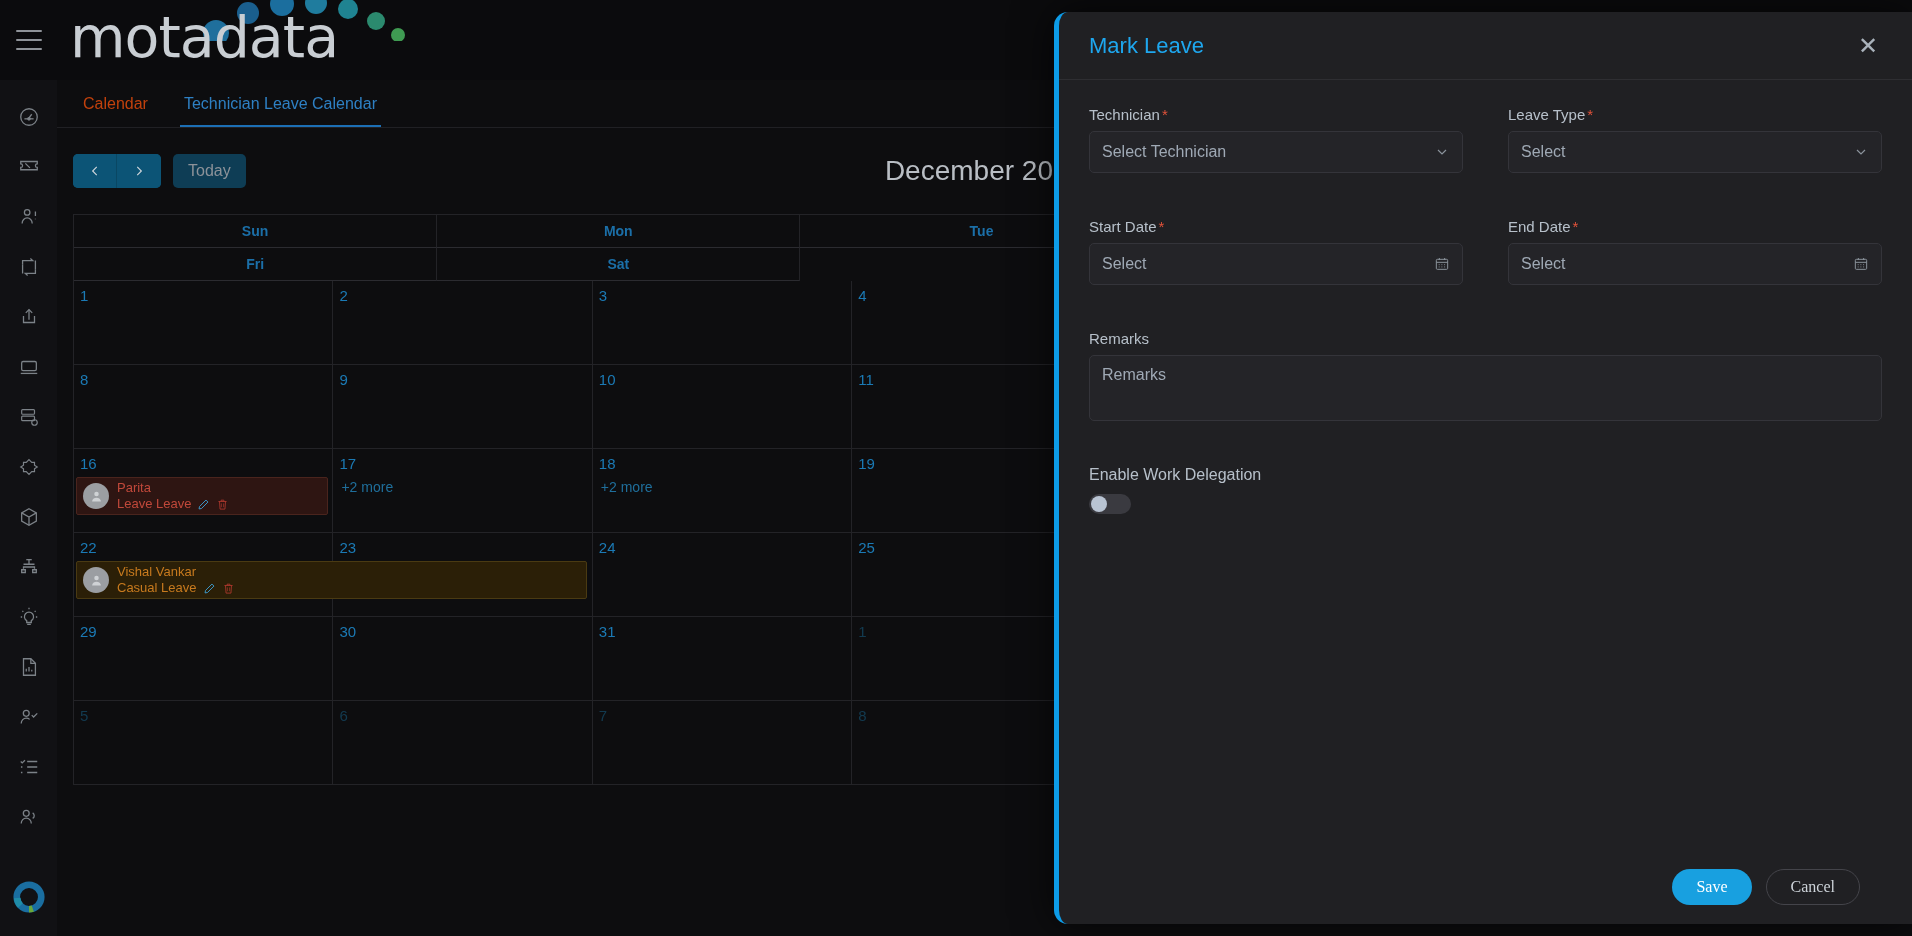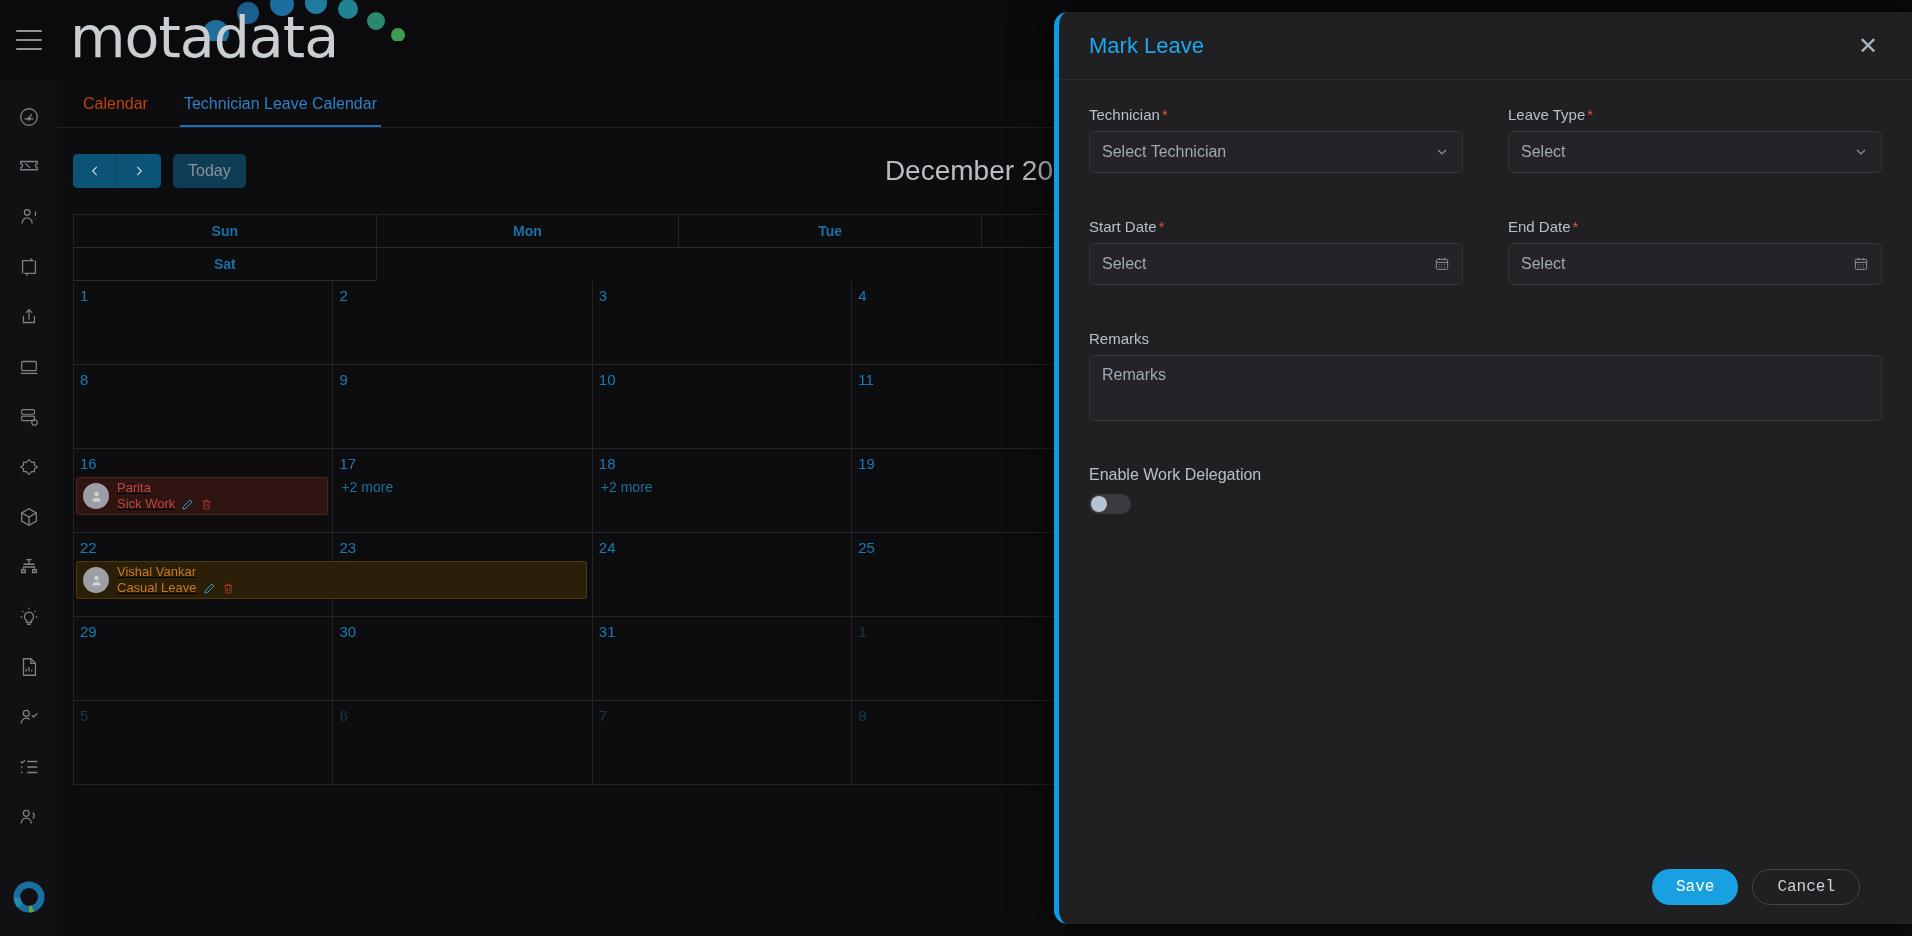--- a/index.html
+++ b/index.html
@@ -54,32 +54,32 @@
   .navbtn:first-child { border-right: 1px solid #0a4763; }
   .navbtn svg { stroke: #cfd6db; }
   .todaybtn { margin-left: 12px; height: 34px; padding: 0 15px; border-radius: 5px;
     background: #0e3d55; color: #8c9299; font-size: 16px; border: none; cursor: pointer;
     font-family: "Liberation Sans", sans-serif; }
   .month-title { position: absolute; left: 0; right: 0; text-align: center;
     font-size: 28px; color: #b9bec4; pointer-events: none; }
 
   .cal-grid { margin: 0 22px 0 16px; border: 1px solid #232327; border-bottom: none;
     border-right: none; }
-  .cal-head { display: grid; grid-template-columns: repeat(6, 1fr); }
+  .cal-head { display: grid; grid-template-columns: repeat(5, 1fr); }
   .cal-head div { text-align: center; font-size: 14px; font-weight: bold; color: #1b6fa8;
     padding: 8px 0; border-right: 1px solid #232327; border-bottom: 1px solid #2b2b30; }
   .cal-row { display: grid; grid-template-columns: repeat(7, 1fr); }
   .cal-cell { height: 84px; border-right: 1px solid #232327; border-bottom: 1px solid #232327;
     position: relative; padding: 6px 0 0 6px; }
   .daynum { font-size: 15px; color: #1b7ab5; }
   .cal-cell.other .daynum { color: #155272; opacity: .65; }
   .more { position: absolute; left: 8px; top: 30px; font-size: 14px; color: #1f6f9c; cursor: pointer; }
 
   .event { position: absolute; left: 2px; top: 28px; height: 38px; display: flex;
-    align-items: center; gap: 8px; padding: 0 6px; border-radius: 2px; cursor: pointer; overflow: hidden; text-decoration: underline; }
+    align-items: center; gap: 8px; padding: 0 6px; border-radius: 2px; cursor: pointer; overflow: hidden; }
   .event.sick { background: #2e1512; border: 1px solid #4a241d; }
   .event.casual { background: #2b1f07; border: 1px solid #4a3a12; }
   .ev-avatar { width: 26px; height: 26px; border-radius: 50%; background: #9b9ea2;
     flex: 0 0 26px; display: flex; align-items: center; justify-content: center; }
   .ev-text { display: flex; flex-direction: column; line-height: 1.25; white-space: nowrap; }
   .ev-name { font-size: 13px; }
   .ev-row2 { font-size: 13px; display: flex; align-items: center; gap: 6px; }
   .sick .ev-name, .sick .ev-type { color: #c0483a; }
   .casual .ev-name, .casual .ev-type { color: #c87a1e; }
   .ev-icon { cursor: pointer; display: inline-flex; }
@@ -117,21 +117,21 @@
     padding: 10px 12px; font-size: 16px; color: #9fa9b5; }
   .toggle-label { font-size: 16px; color: #b7c0ca; margin-bottom: 10px; }
   .toggle { width: 42px; height: 20px; background: #3a3a40; border-radius: 10px;
     display: flex; align-items: center; padding: 2px; cursor: pointer; }
   .knob { width: 16px; height: 16px; border-radius: 50%; background: #b9c4d3; }
 
   .modal-foot { position: absolute; bottom: 0; left: 0; right: 0; height: 74px;
     display: flex; align-items: center; justify-content: flex-end; gap: 14px;
     padding-right: 52px; }
   .btn { height: 36px; padding: 0 24px; border-radius: 18px; font-size: 16px; cursor: pointer;
-    border: none; font-family: Liberation Mono, monospace; }
+    border: none; font-family: Liberation Serif, serif; }
   .btn.save { background: #18a0e0; color: #ffffff; }
   .btn.cancel { background: transparent; color: #cdd3d9; border: 1px solid #44444a; }
 </style>
 </head>
 <body>
 
 <div class="app">
 
   <div class="brandbar">
     <div class="hamburger">
@@ -352,21 +352,21 @@
               <div class="event sick" style="width:calc(100% - 6px)">
                 <span class="ev-avatar">
                   <svg width="15" height="15" viewBox="0 0 24 24" fill="#cfd2d5">
                     <circle cx="12" cy="8" r="3.6"></circle>
                     <path d="M5 20c0-3.7 3.1-6.2 7-6.2s7 2.5 7 6.2z"></path>
                   </svg>
                 </span>
                 <span class="ev-text">
                   <span class="ev-name">Parita</span>
                   <span class="ev-row2">
-                    <span class="ev-type">Sick Work</span>
+                    <span class="ev-type">Leave Leave</span>
                     <span class="ev-icon">
                       <svg width="13" height="13" viewBox="0 0 24 24" fill="none" stroke="#3d9fd6" stroke-width="1.7">
                         <path d="M16.5 3.8l3.7 3.7L8.3 19.4l-4.5.8.8-4.5z"></path>
                       </svg>
                     </span>
                     <span class="ev-icon">
                       <svg width="13" height="13" viewBox="0 0 24 24" fill="none" stroke="#b0392e" stroke-width="1.6">
                         <path d="M4.5 6.5h15M9.5 6.5V4h5v2.5M6.5 6.5l1 14h9l1-14"></path>
                         <path d="M10 10v7M14 10v7" stroke-width="1.2"></path>
                       </svg>

